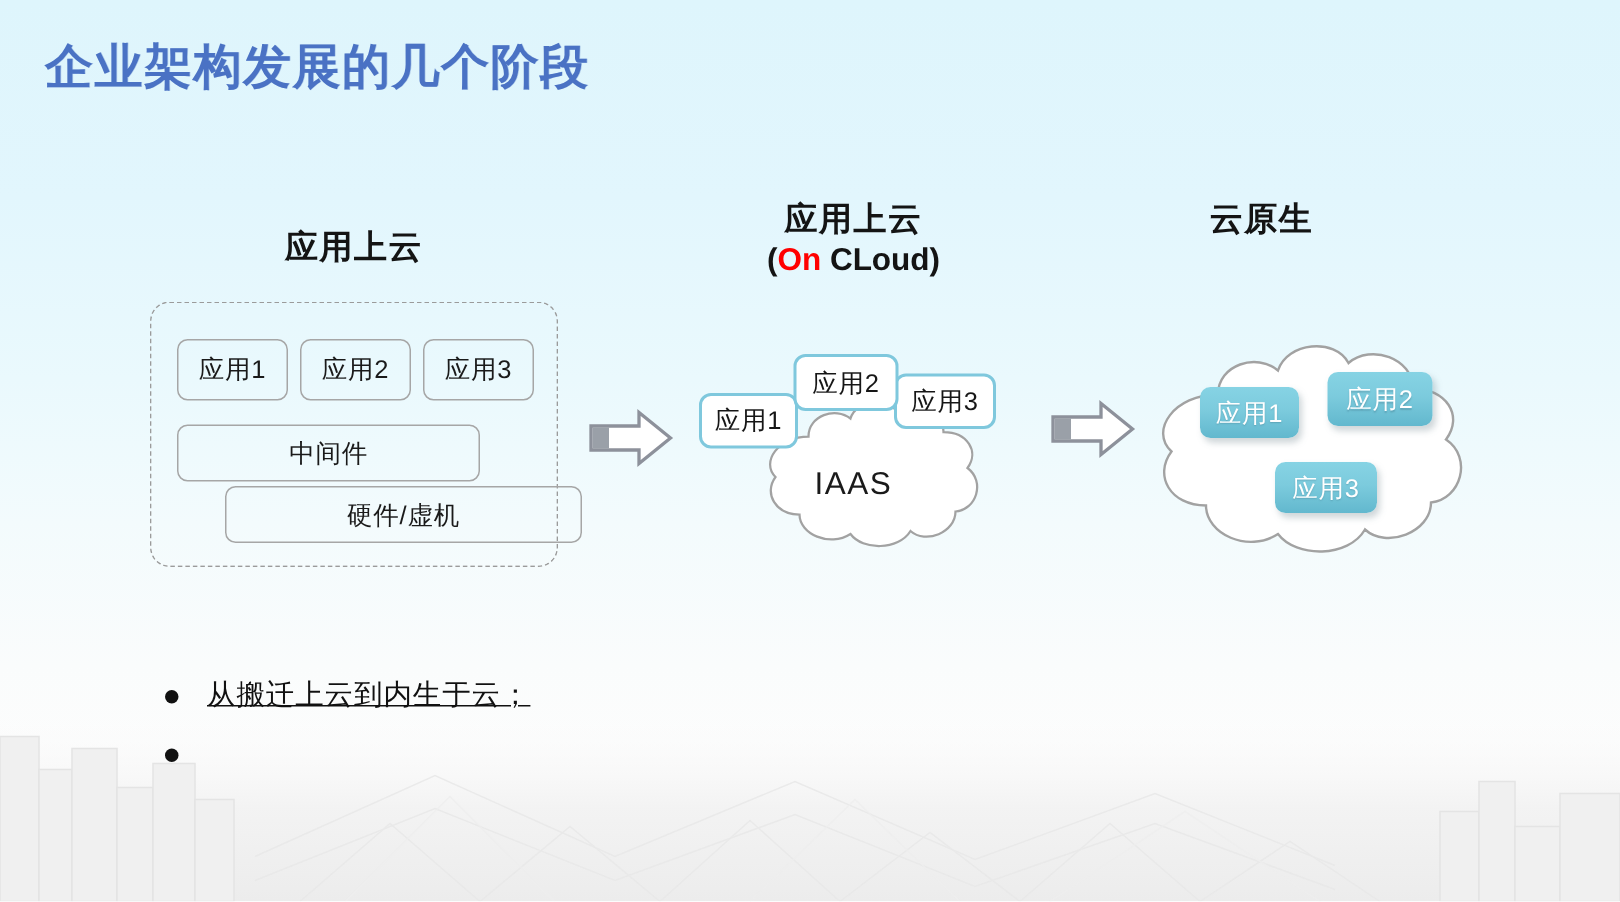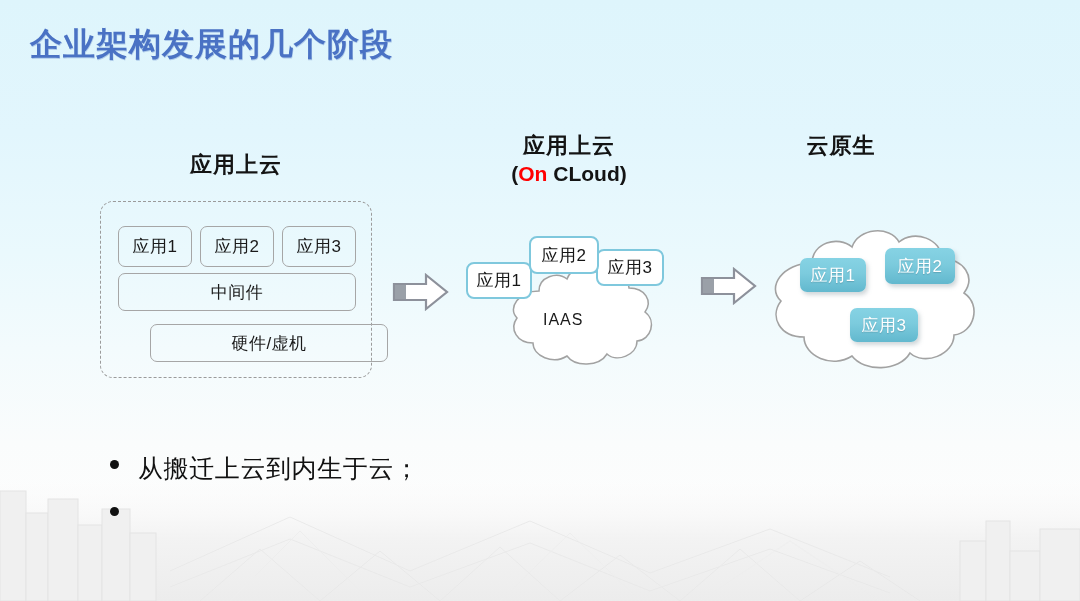--- a/index.html
+++ b/index.html
@@ -87,36 +87,36 @@
     font-size: 17px;
     color: #1a1a1a;
     display: flex;
     align-items: center;
     justify-content: center;
     letter-spacing: 0.5px;
   }
   #trad-app1 { left: 17px; top: 24px; width: 74px; height: 41px; }
   #trad-app2 { left: 99px; top: 24px; width: 74px; height: 41px; }
   #trad-app3 { left: 181px; top: 24px; width: 74px; height: 41px; }
-  #trad-mid  { left: 17px; top: 71px; width: 238px; height: 38px; }
+  #trad-mid  { left: 17px; top: 81px; width: 202px; height: 38px; }
   #trad-hw   { left: 17px; top: 122px; width: 238px; height: 38px; margin-left: 32px; }
 
   
   .arrow { position: absolute; }
   #arrow-1 { left: 392px; top: 272px; }
   #arrow-2 { left: 700px; top: 266px; }
 
   
   .cloud-wrap { position: absolute; }
   #cloud-iaas { left: 495px; top: 255px; }
   #cloud-native { left: 752px; top: 215px; }
 
   .cloud-label {
     position: absolute;
-    font-size: 16px;
+    font-size: 21px;
     color: #1a1a1a;
     letter-spacing: 1px;
     white-space: nowrap;
   }
   #label-iaas { left: 543px; top: 311px; }
 
   
   .app-card-light {
     position: absolute;
     box-sizing: border-box;
@@ -168,25 +168,26 @@
   .bullet-dot {
     width: 9px;
     height: 9px;
     border-radius: 50%;
     background: #111111;
     margin-top: 8px;
     margin-right: 19px;
     flex: 0 0 auto;
   }
   .bullet-text {
-    font-size: 25px;
+    font-size: 19px;
     color: #111111;
     line-height: 1.3;
     letter-spacing: 0.6px;
     white-space: nowrap;
+    text-decoration: underline;
   }
 </style>
 </head>
 <body>
 
 <div id="slide">
 
   <svg class="bottom-deco" viewBox="0 0 1080 180" preserveAspectRatio="none">
     <defs>
       <linearGradient id="gdeco" x1="0" y1="0" x2="0" y2="1">

